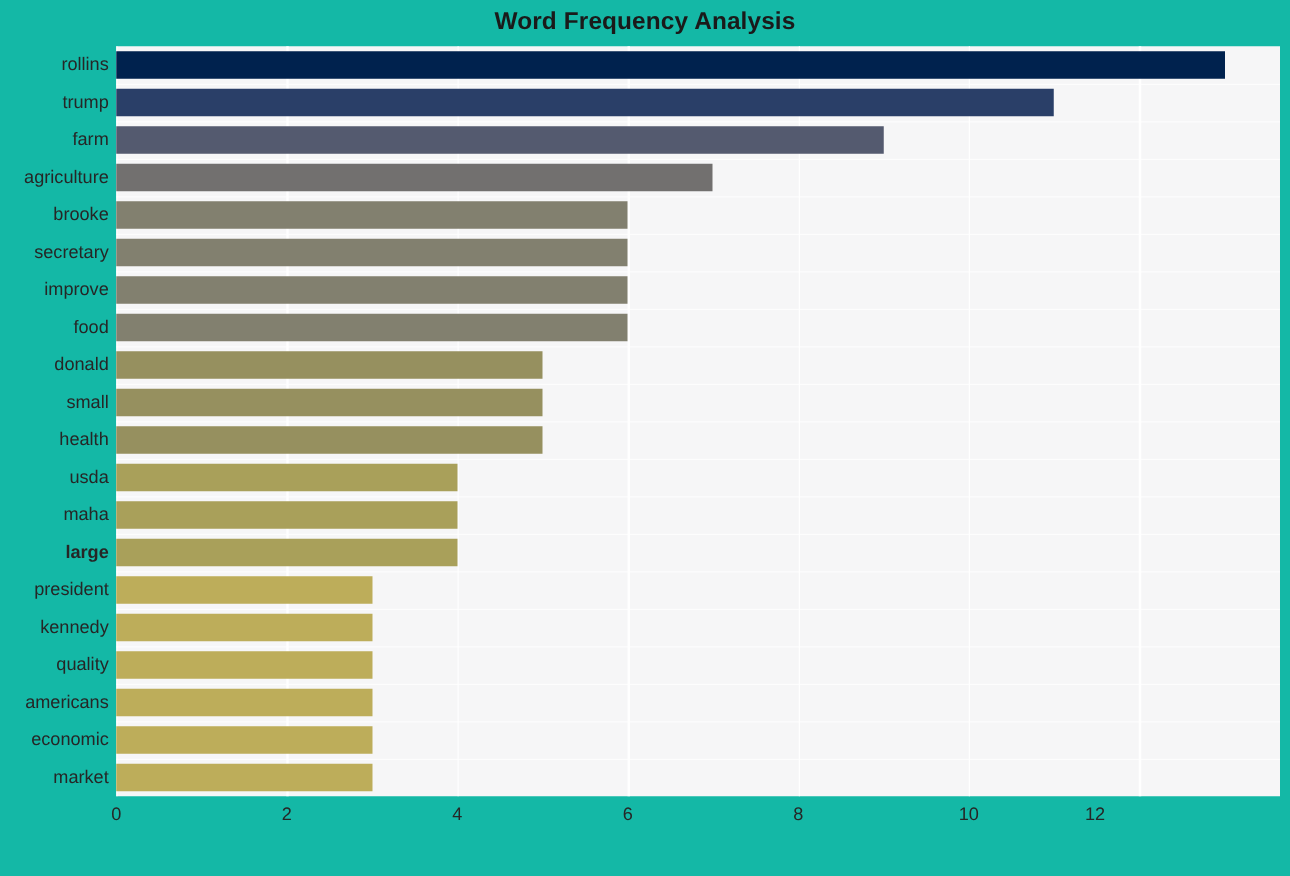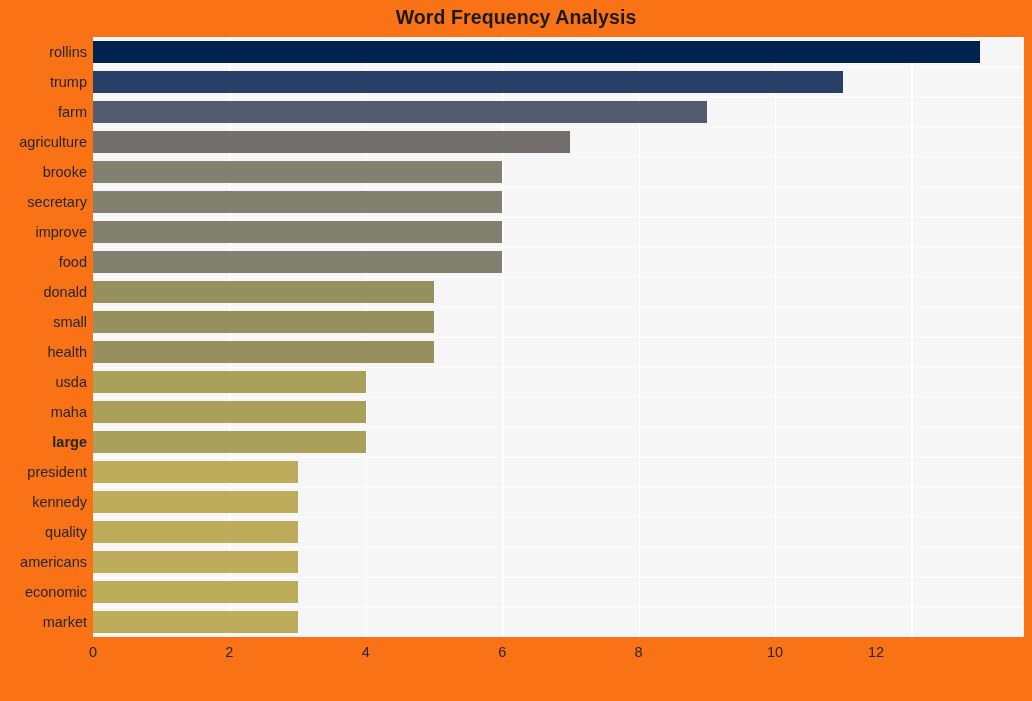--- a/index.html
+++ b/index.html
@@ -11,21 +11,21 @@
     width: 1032px;
     height: 701px;
     font-family: "Liberation Sans", sans-serif;
     overflow: hidden;
   }
 
   #figure {
     position: relative;
     width: 1032px;
     height: 701px;
-    background: #f97316;
+    background: #14b8a6;
   }
 
   
   #chart-title {
     position: absolute;
     top: 6px;
     left: 0;
     width: 1032px;
     text-align: center;
     font-size: 19.5px;

